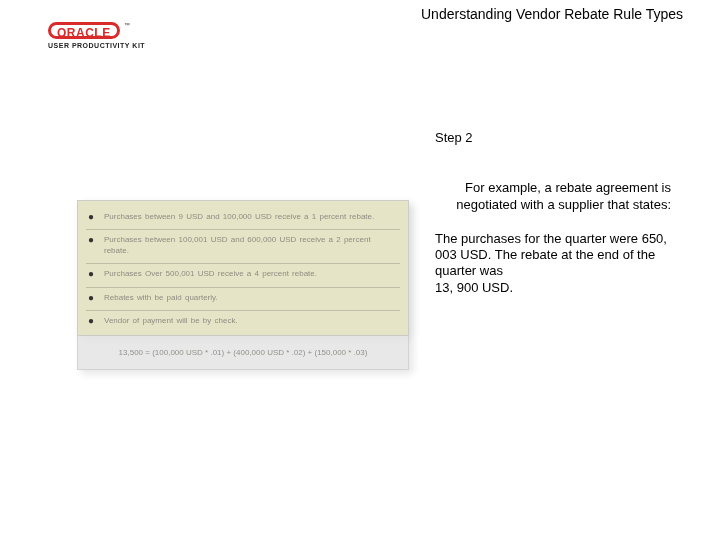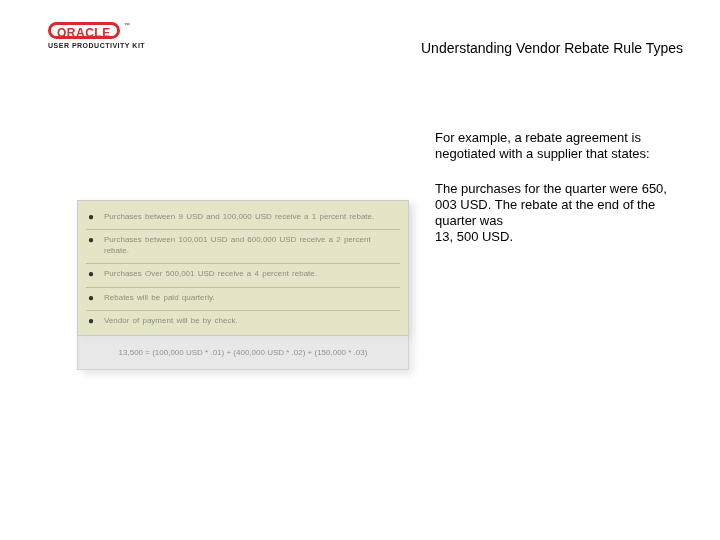--- a/index.html
+++ b/index.html
@@ -44,39 +44,39 @@
   }
   .logo-sub {
     font-size: 7px;
     letter-spacing: 0.5px;
     color: #222;
     margin-top: 3px;
     font-weight: bold;
   }
   .title {
     position: absolute;
-    top: 40px;
+    top: 6px;
     left: 421px;
     font-size: 14px;
     color: #000;
     font-family: Arial, sans-serif;
   }
   .content {
     position: absolute;
     top: 130px;
     left: 435px;
     width: 236px;
     font-size: 13px;
     color: #000;
     line-height: 1.25;
   }
   .step-label {
     margin-bottom: 34px;
   }
-  .para1 { margin-bottom: 18px; }
+  .para1 { margin-bottom: 18px; text-align: right; }
   .para2 { margin-bottom: 0; }
 
   .panel {
     position: absolute;
     top: 200px;
     left: 77px;
     width: 332px;
   }
   .panel-list {
     background: #e6e4c6;
@@ -131,44 +131,45 @@
       <span class="logo-pill-text">ORACLE</span>
     </span>
     <span class="logo-tm">™</span>
   </div>
   <div class="logo-sub">USER PRODUCTIVITY KIT</div>
 </div>
 
 <div class="title">Understanding Vendor Rebate Rule Types</div>
 
 <div class="content">
+  <div class="step-label">Step 2</div>
   <div class="para1">For example, a rebate agreement is negotiated with a supplier that states:</div>
   <div class="para2">
     <span>The purchases for the quarter were 650, 003 USD. The rebate at the end of the quarter was</span><br>
-    <span>13, 500 USD.</span>
+    <span>13, 900 USD.</span>
   </div>
 </div>
 
 <div class="panel">
   <div class="panel-list">
     <div class="panel-item">
       <span class="bullet">●</span>
       <span class="item-text">Purchases between 9 USD and 100,000 USD receive a 1 percent rebate.</span>
     </div>
     <div class="panel-item">
       <span class="bullet">●</span>
       <span class="item-text">Purchases between 100,001 USD and 600,000 USD receive a 2 percent rebate.</span>
     </div>
     <div class="panel-item">
       <span class="bullet">●</span>
       <span class="item-text">Purchases Over 500,001 USD receive a 4 percent rebate.</span>
     </div>
     <div class="panel-item">
       <span class="bullet">●</span>
-      <span class="item-text">Rebates will be paid quarterly.</span>
+      <span class="item-text">Rebates with be paid quarterly.</span>
     </div>
     <div class="panel-item">
       <span class="bullet">●</span>
       <span class="item-text">Vendor of payment will be by check.</span>
     </div>
   </div>
   <div class="panel-formula">13,500 = (100,000 USD * .01) + (400,000 USD * .02) + (150,000 * .03)</div>
 </div>
 
 </body></html>

